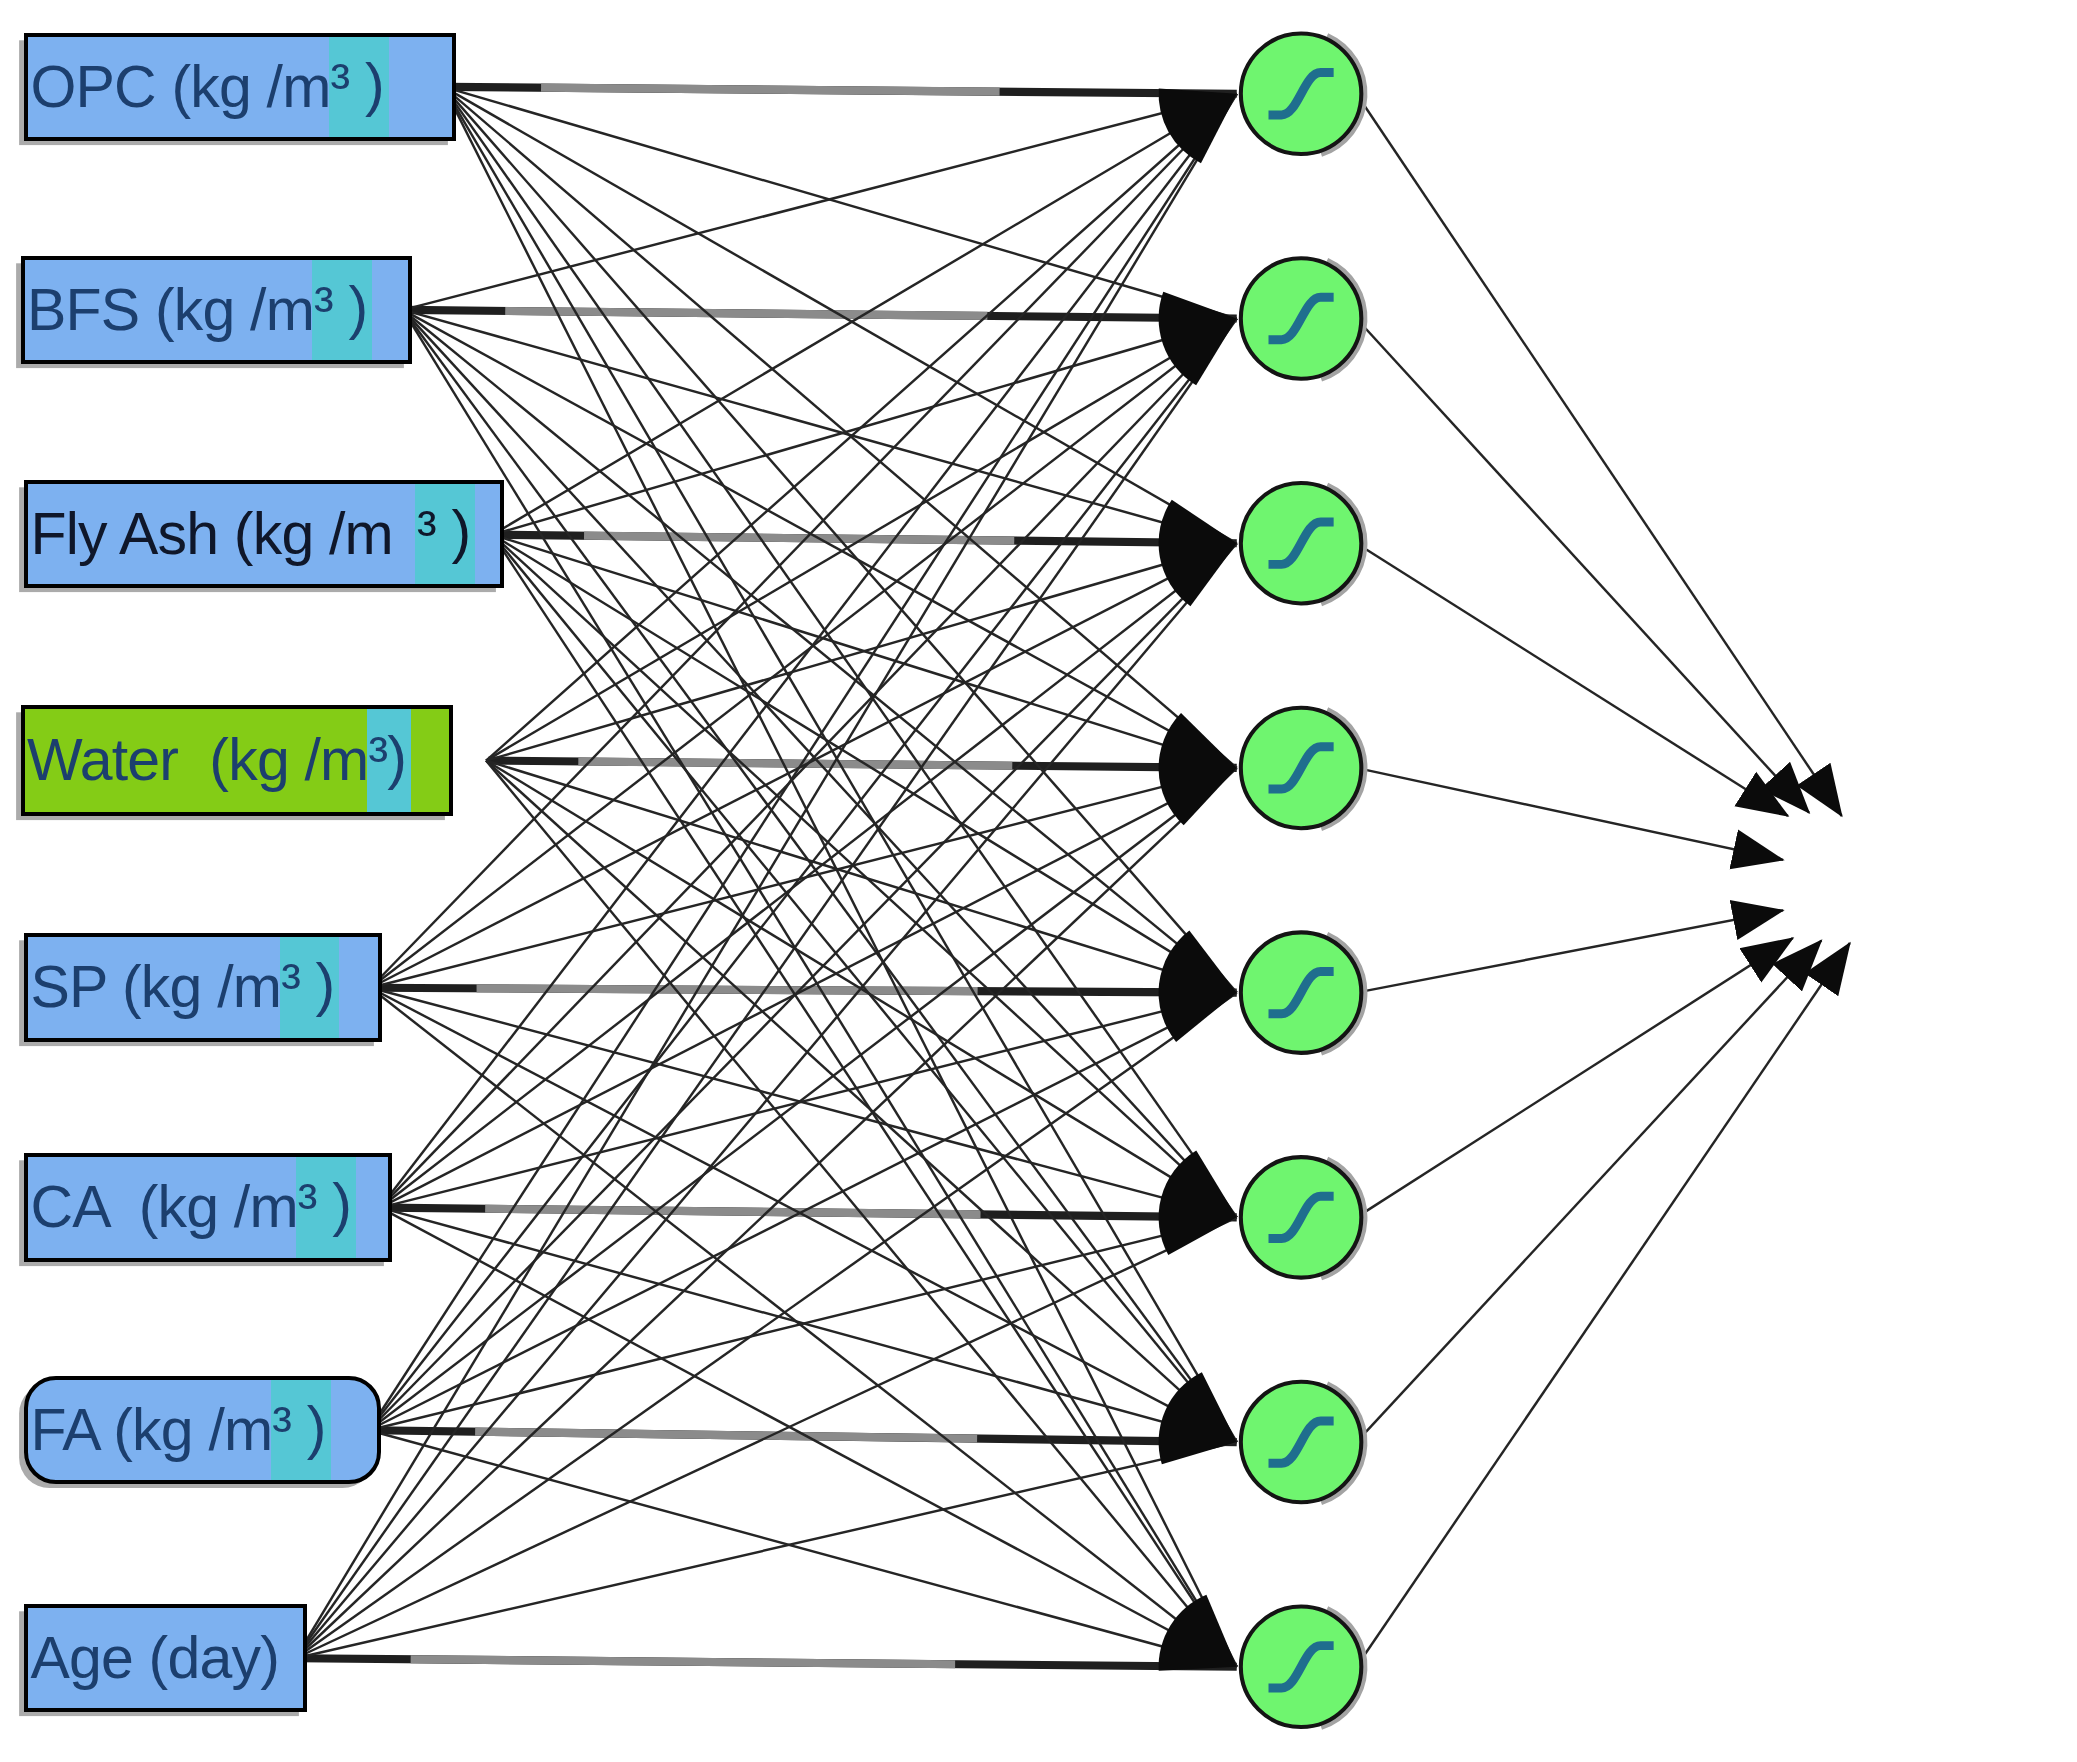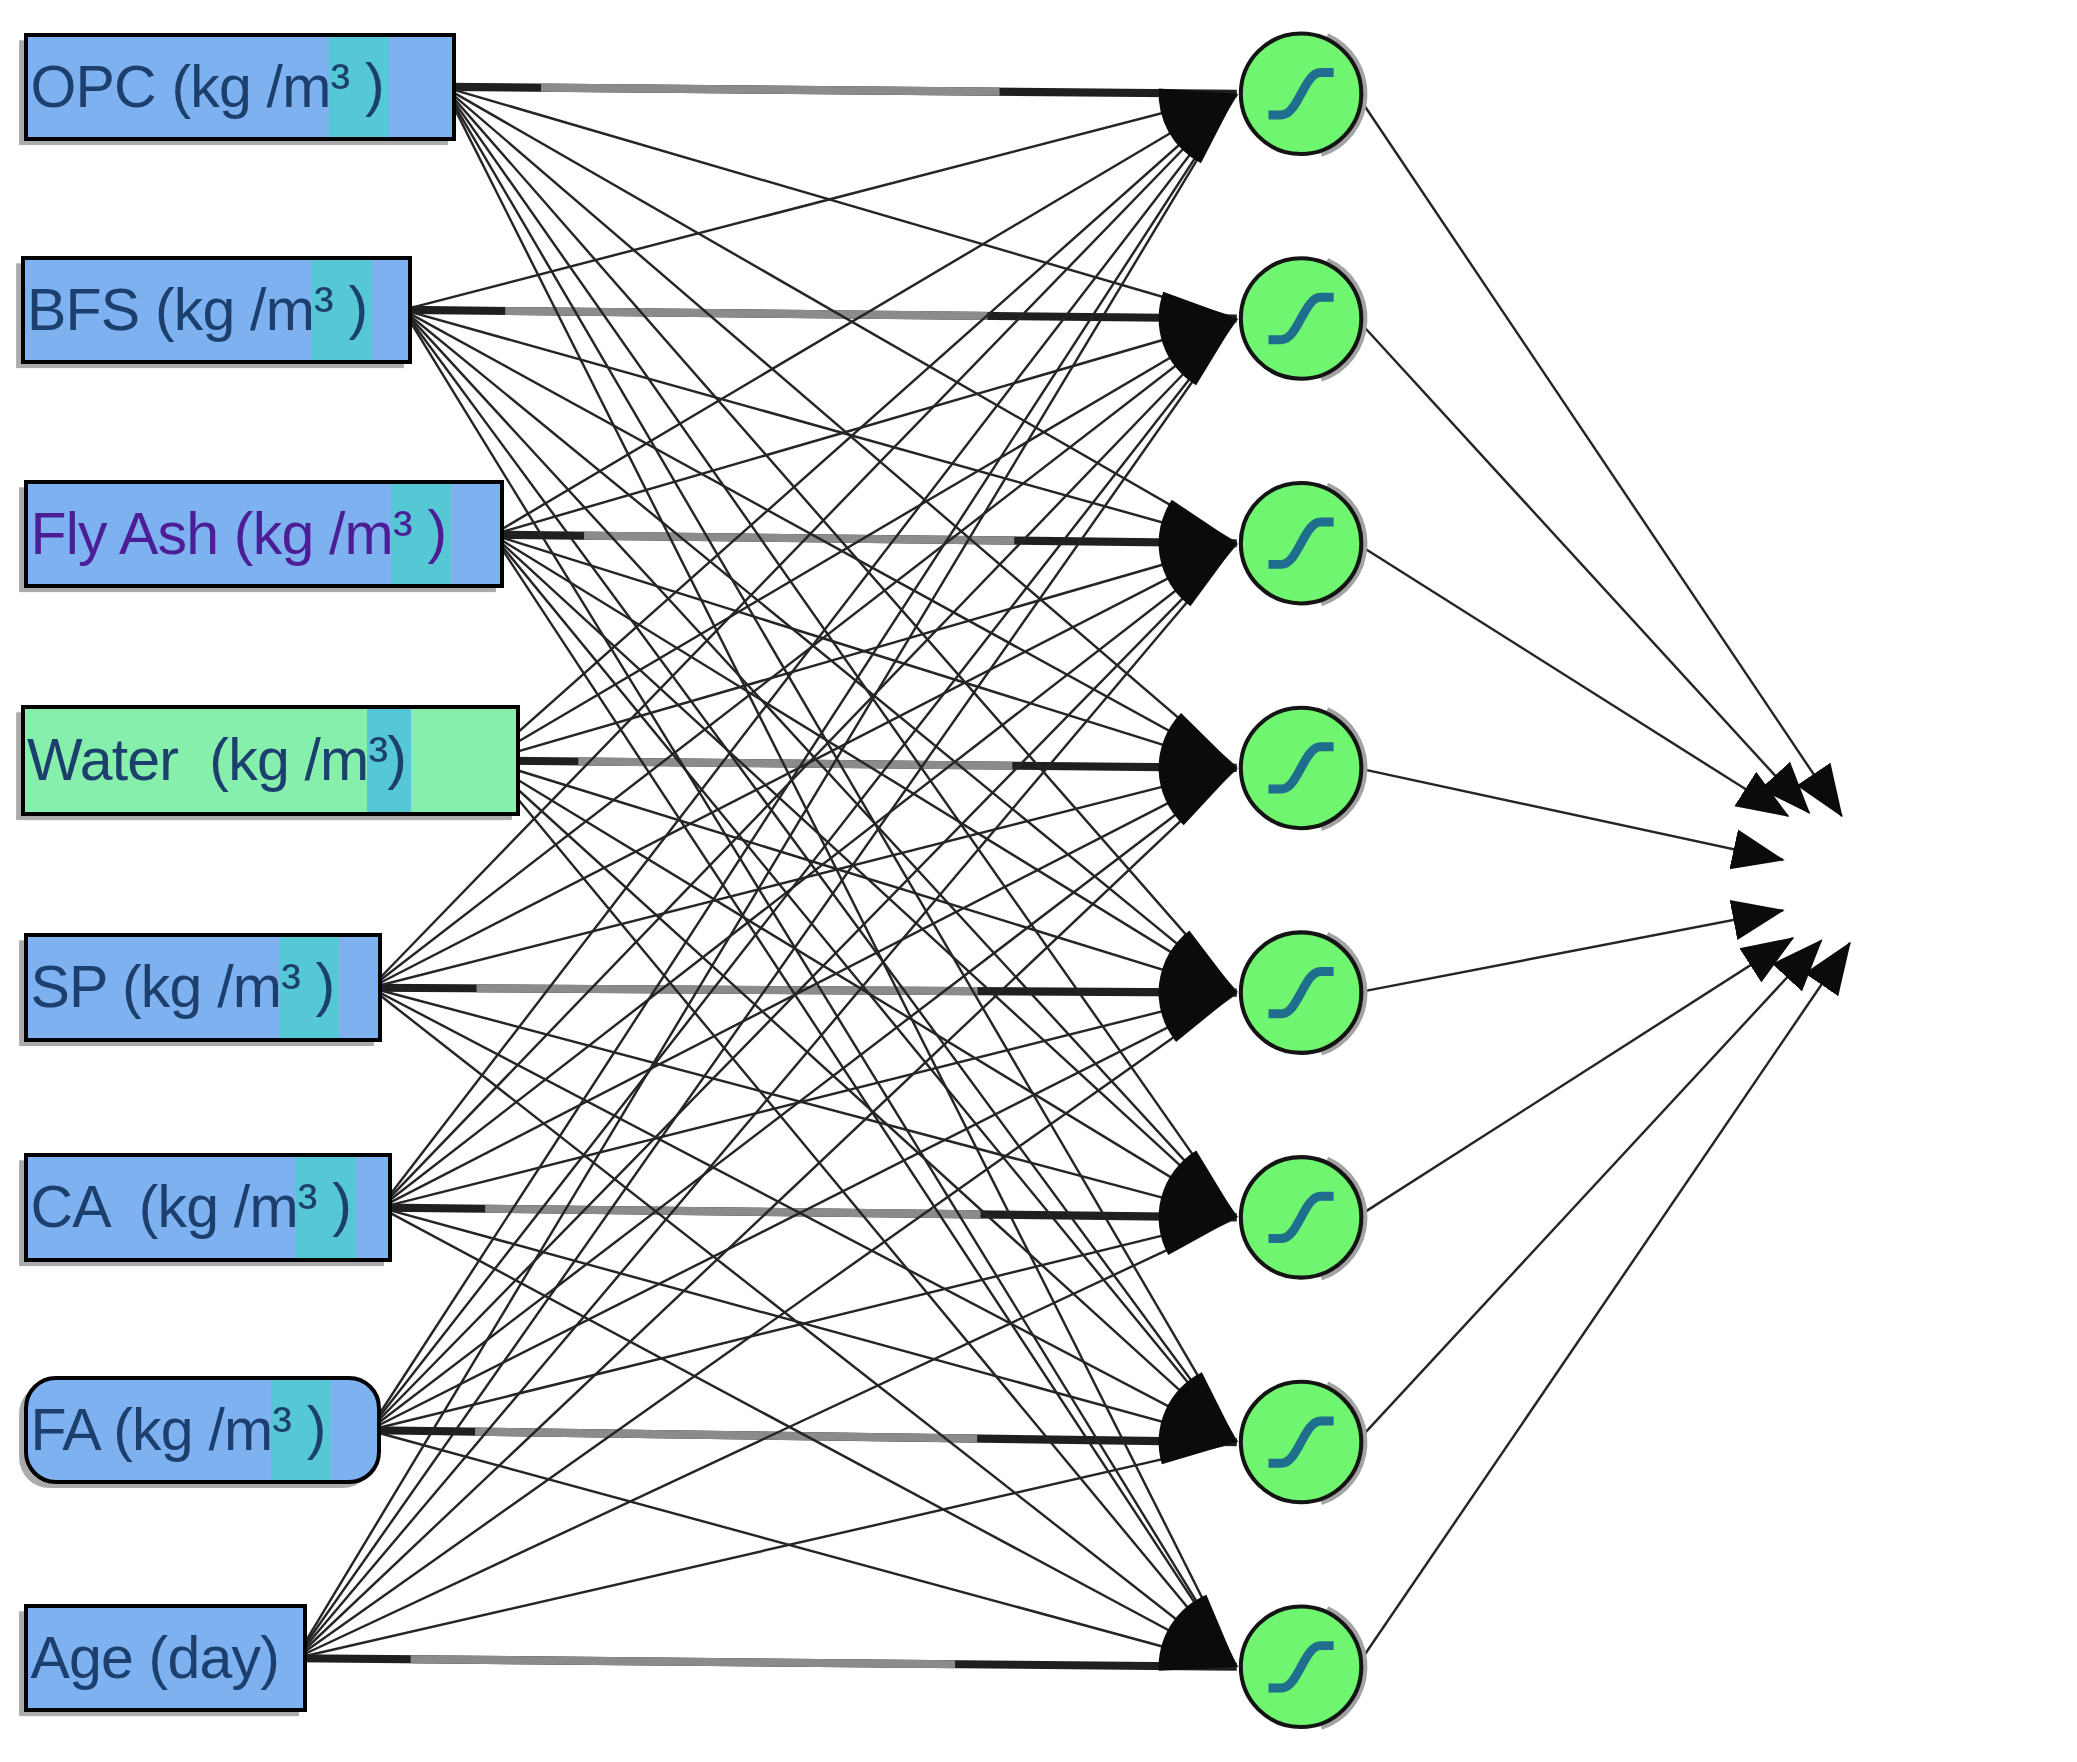--- a/index.html
+++ b/index.html
@@ -147,23 +147,23 @@
       <path d="M1558,1797 L1574,1797 C1594,1797 1602,1745 1622,1745 L1638,1745" stroke="#1F6E8E" stroke-width="11" fill="none" stroke-linecap="butt"></path>
       <path d="M1629.8620203889643,1975.8044126596794 A78,78 0 0 1 1622.5951442668309,2121.020800309736" stroke="#a3a3a3" stroke-width="7" fill="none"></path>
       <circle cx="1598" cy="2047" r="74" fill="#6FF56F" stroke="#141414" stroke-width="5"></circle>
       <path d="M1558,2073 L1574,2073 C1594,2073 1602,2021 1622,2021 L1638,2021" stroke="#1F6E8E" stroke-width="11" fill="none" stroke-linecap="butt"></path>
     </svg>
 
   <div class="inode" style="left: 24.4px; top: 33px; width: 432px; height: 108px; background: rgb(125, 177, 240); color: rgb(28, 63, 110);"><span>OPC (kg /m</span><span class="hl">³ )</span></div>
 
   <div class="inode" style="left: 21px; top: 256px; width: 391px; height: 108px; background: rgb(125, 177, 240); color: rgb(28, 63, 110);"><span>BFS (kg /m</span><span class="hl">³ )</span></div>
 
-  <div class="inode" style="left: 24.4px; top: 480px; width: 480px; height: 108px; background: rgb(125, 177, 240); color: #4c1d95;"><span>Fly Ash (kg /m</span><span class="hl">³ )</span></div>
+  <div class="inode" style="left: 24.4px; top: 480px; width: 480px; height: 108px; background: rgb(125, 177, 240); color: #0f172a; gap: 24px;"><span>Fly Ash (kg /m</span><span class="hl">³ )</span></div>
 
-  <div class="inode" style="left: 21px; top: 705px; width: 499px; height: 111px; background: #86efac; color: rgb(28, 63, 110);"><span>Water  (kg /m</span><span class="hl">³)</span></div>
+  <div class="inode" style="left: 21px; top: 705px; width: 432px; height: 111px; background: #84cc16; color: rgb(28, 63, 110);"><span>Water  (kg /m</span><span class="hl">³)</span></div>
 
   <div class="inode" style="left: 24.4px; top: 933px; width: 358px; height: 109px; background: rgb(125, 177, 240); color: rgb(28, 63, 110);"><span>SP (kg /m</span><span class="hl">³ )</span></div>
 
   <div class="inode" style="left: 24.4px; top: 1153px; width: 368px; height: 109px; background: rgb(125, 177, 240); color: rgb(28, 63, 110);"><span>CA  (kg /m</span><span class="hl">³ )</span></div>
 
   <div class="inode" style="left: 24.4px; top: 1376px; width: 357px; height: 108px; background: rgb(125, 177, 240); color: rgb(28, 63, 110); border-radius: 32px;"><span>FA (kg /m</span><span class="hl">³ )</span></div>
 
   <div class="inode" style="left: 24.4px; top: 1604px; width: 283px; height: 108px; background: rgb(125, 177, 240); color: rgb(28, 63, 110);"><span>Age (day)</span><span class="hl"></span></div>
 
 

